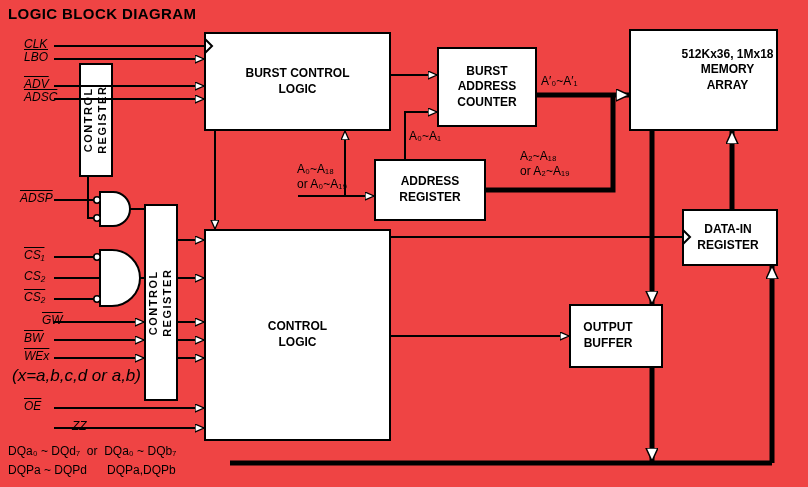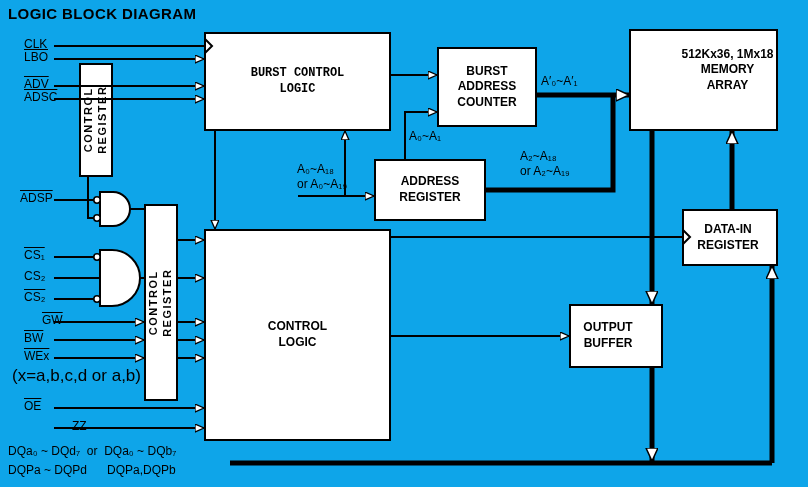--- a/index.html
+++ b/index.html
@@ -1,21 +1,21 @@
 <!DOCTYPE html>
 <html><head>
 <meta charset="utf-8">
 <style>
   html,body{margin:0;padding:0;background:#fff;}
-  #canvas{position:relative;width:808px;height:487px;background:#0ea5e9;
+  #canvas{position:relative;width:808px;height:487px;background:#ef4444;
           font-family:"Liberation Sans","DejaVu Sans",sans-serif;color:#000;overflow:hidden;}
   #wiring{position:absolute;left:0;top:0;}
   .abs{position:absolute;}
   .title{font-size:15px;font-weight:bold;letter-spacing:.4px;}
-  .sig{font-size:12px;line-height:13px;white-space:pre;}
+  .sig{font-size:12px;line-height:13px;white-space:pre;font-style:italic;}
   .bar{text-decoration:overline;}
   .note{font-size:17px;}
   .blk{position:absolute;display:flex;align-items:center;justify-content:center;
        font-size:12px;font-weight:bold;text-align:center;line-height:1.3;
        white-space:pre-line;pointer-events:none;}
   .vblk{position:absolute;display:flex;align-items:center;justify-content:center;pointer-events:none;}
   .vblk span{transform:rotate(-90deg);font-size:11px;font-weight:bold;text-align:center;
              line-height:1.25;letter-spacing:1.5px;white-space:pre-line;}
   .buslbl{font-size:12px;line-height:15px;white-space:pre-line;}
   .dq{font-size:12px;line-height:14px;white-space:pre;}
@@ -117,21 +117,21 @@
   <div class="abs sig bar" style="left:24px;top:332px;">BW</div>
   <div class="abs sig bar" style="left:24px;top:350px;">WEx</div>
   <div class="abs sig note" style="left:12px;top:369px;">(x=a,b,c,d or a,b)</div>
   <div class="abs sig bar" style="left:24px;top:400px;text-align:right;">OE</div>
   <div class="abs sig" style="left:24px;top:420px;margin-left:48px;">ZZ</div>
 
   <div class="vblk" style="left:80px;top:64px;width:32px;height:112px;">
     <span>CONTROL
 REGISTER</span>
   </div>
-  <div class="blk" style="left:205px;top:33px;width:185px;height:97px;font-family:Liberation Mono, monospace;">BURST CONTROL
+  <div class="blk" style="left:205px;top:33px;width:185px;height:97px;">BURST CONTROL
 LOGIC</div>
   <div class="blk" style="left:438px;top:48px;width:98px;height:78px;">BURST
 ADDRESS
 COUNTER</div>
   <div class="blk" style="left:630px;top:34px;width:147px;height:72px;margin-left:24px;">512Kx36, 1Mx18
 MEMORY
 ARRAY</div>
   <div class="blk" style="left:375px;top:160px;width:110px;height:60px;">ADDRESS
 REGISTER</div>
   <div class="vblk" style="left:145px;top:205px;width:32px;height:195px;">

